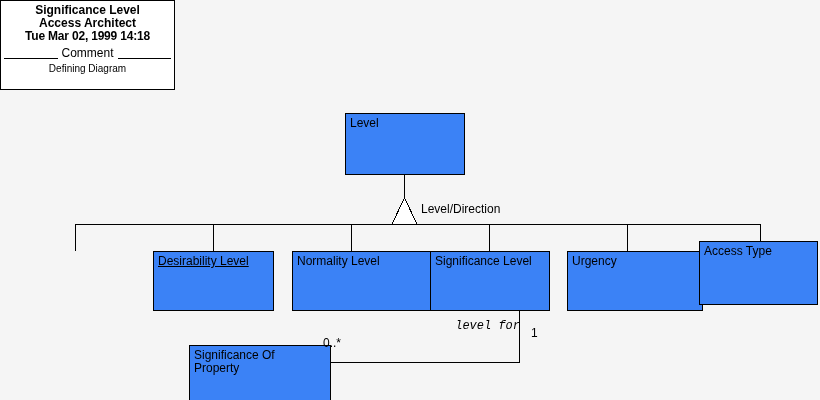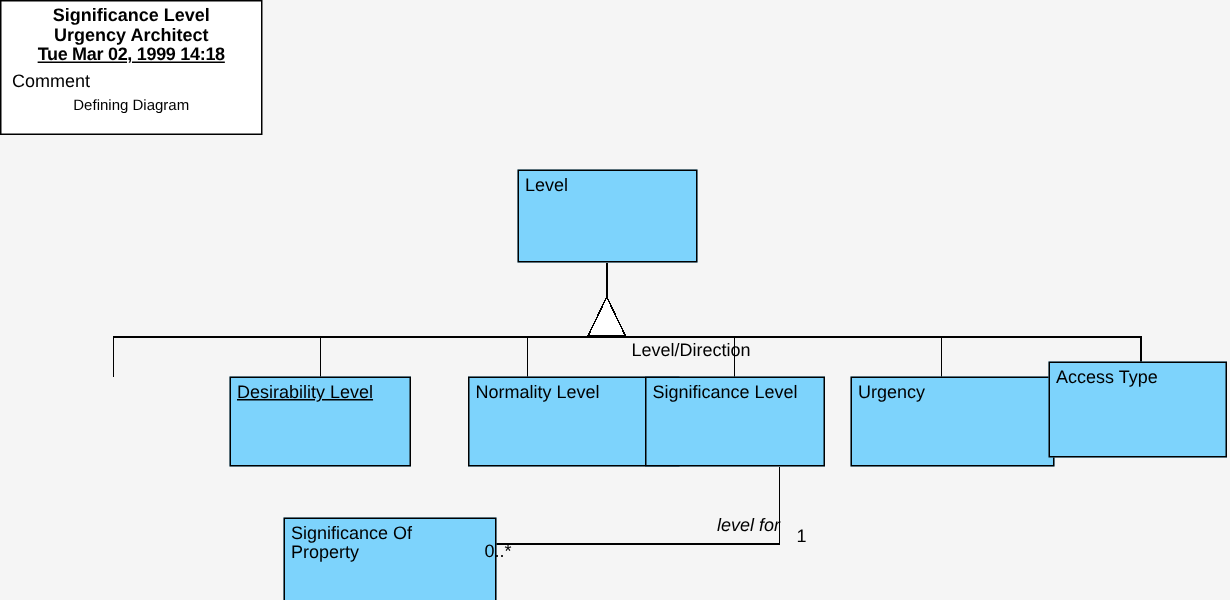--- a/index.html
+++ b/index.html
@@ -43,28 +43,27 @@
   }
   .title-block .t-line {
     font-size: 12px;
     font-weight: bold;
     color: #000;
     line-height: 13px;
     letter-spacing: 0px;
     white-space: nowrap;
   }
   .title-block .t-line.first { padding-top: 3px; }
-  .title-block .t-date { letter-spacing: -0.2px; text-decoration: underline; }
+  .title-block .t-date { letter-spacing: -0.2px; }
 
   .divider-row {
     display: flex;
-    align-items: flex-start;
+    align-items: flex-end;
     margin-top: 4px;
     padding: 0 3px;
-    flex-direction: column;
   }
   .divider-row .rule {
     flex: 1 1 auto;
     height: 0;
     border-top: 1px solid #000;
   }
   .divider-row .lbl {
     flex: 0 0 auto;
     font-size: 12px;
     color: #000;
@@ -75,44 +74,44 @@
     font-size: 10px;
     color: #000;
     line-height: 15px;
     margin-top: 2px;
     white-space: nowrap;
   }
 
   
   .uml-class {
     position: absolute;
-    background: #7dd3fc;
+    background: #3b82f6;
     border: 1px solid #000000;
     box-sizing: border-box;
   }
   .uml-class .cls-name {
     font-size: 12px;
     color: #000000;
     line-height: 13px;
     padding: 3px 0 0 4px;
     white-space: pre-line;
   }
 
   
   .edge-label {
     position: absolute;
     font-size: 12px;
     color: #000000;
     line-height: 12px;
     white-space: nowrap;
-    margin-top: 24px;
   }
   .edge-label.role {
     font-style: italic;
     text-align: right;
+    font-family: Liberation Mono, monospace;
   }
 </style>
 </head>
 <body>
 
 <div id="canvas">
 
   <svg id="edges" viewBox="0 0 820 400" width="820" height="400">
     <g stroke="#000000" stroke-width="1" fill="none" shape-rendering="crispEdges">
 
@@ -128,38 +127,38 @@
       <path d="M489.5 224 L489.5 251"></path>
       <path d="M627.5 224 L627.5 251"></path>
       <path d="M760.5 224 L760.5 241"></path>
 
       <path d="M519.5 311 L519.5 362.5 L310 362.5"></path>
     </g>
   </svg>
 
   <div class="title-block">
     <div class="t-line first">Significance Level</div>
-    <div class="t-line">Urgency Architect</div>
+    <div class="t-line">Access Architect</div>
     <div class="t-line t-date">Tue Mar 02, 1999  14:18</div>
     <div class="divider-row">
       <span class="rule"></span>
       <span class="lbl">Comment</span>
       <span class="rule"></span>
     </div>
     <div class="t-comment">Defining Diagram</div>
   </div>
 
   <div class="uml-class" style="left: 345px; top: 113px; width: 120px; height: 62px;">
     <div class="cls-name">Level</div>
   </div>
 
   <div class="uml-class" style="left: 153px; top: 251px; width: 121px; height: 60px; text-decoration: underline;">
     <div class="cls-name">Desirability Level</div>
   </div>
-  <div class="uml-class" style="left: 292px; top: 251px; width: 141px; height: 60px; margin-left: 20px;">
+  <div class="uml-class" style="left: 292px; top: 251px; width: 141px; height: 60px;">
     <div class="cls-name">Normality Level</div>
   </div>
   <div class="uml-class" style="left: 430px; top: 251px; width: 120px; height: 60px;">
     <div class="cls-name">Significance Level</div>
   </div>
   <div class="uml-class" style="left: 567px; top: 251px; width: 136px; height: 60px;">
     <div class="cls-name">Urgency</div>
   </div>
   <div class="uml-class" style="left: 699px; top: 241px; width: 119px; height: 64px;">
     <div class="cls-name">Access Type</div>

